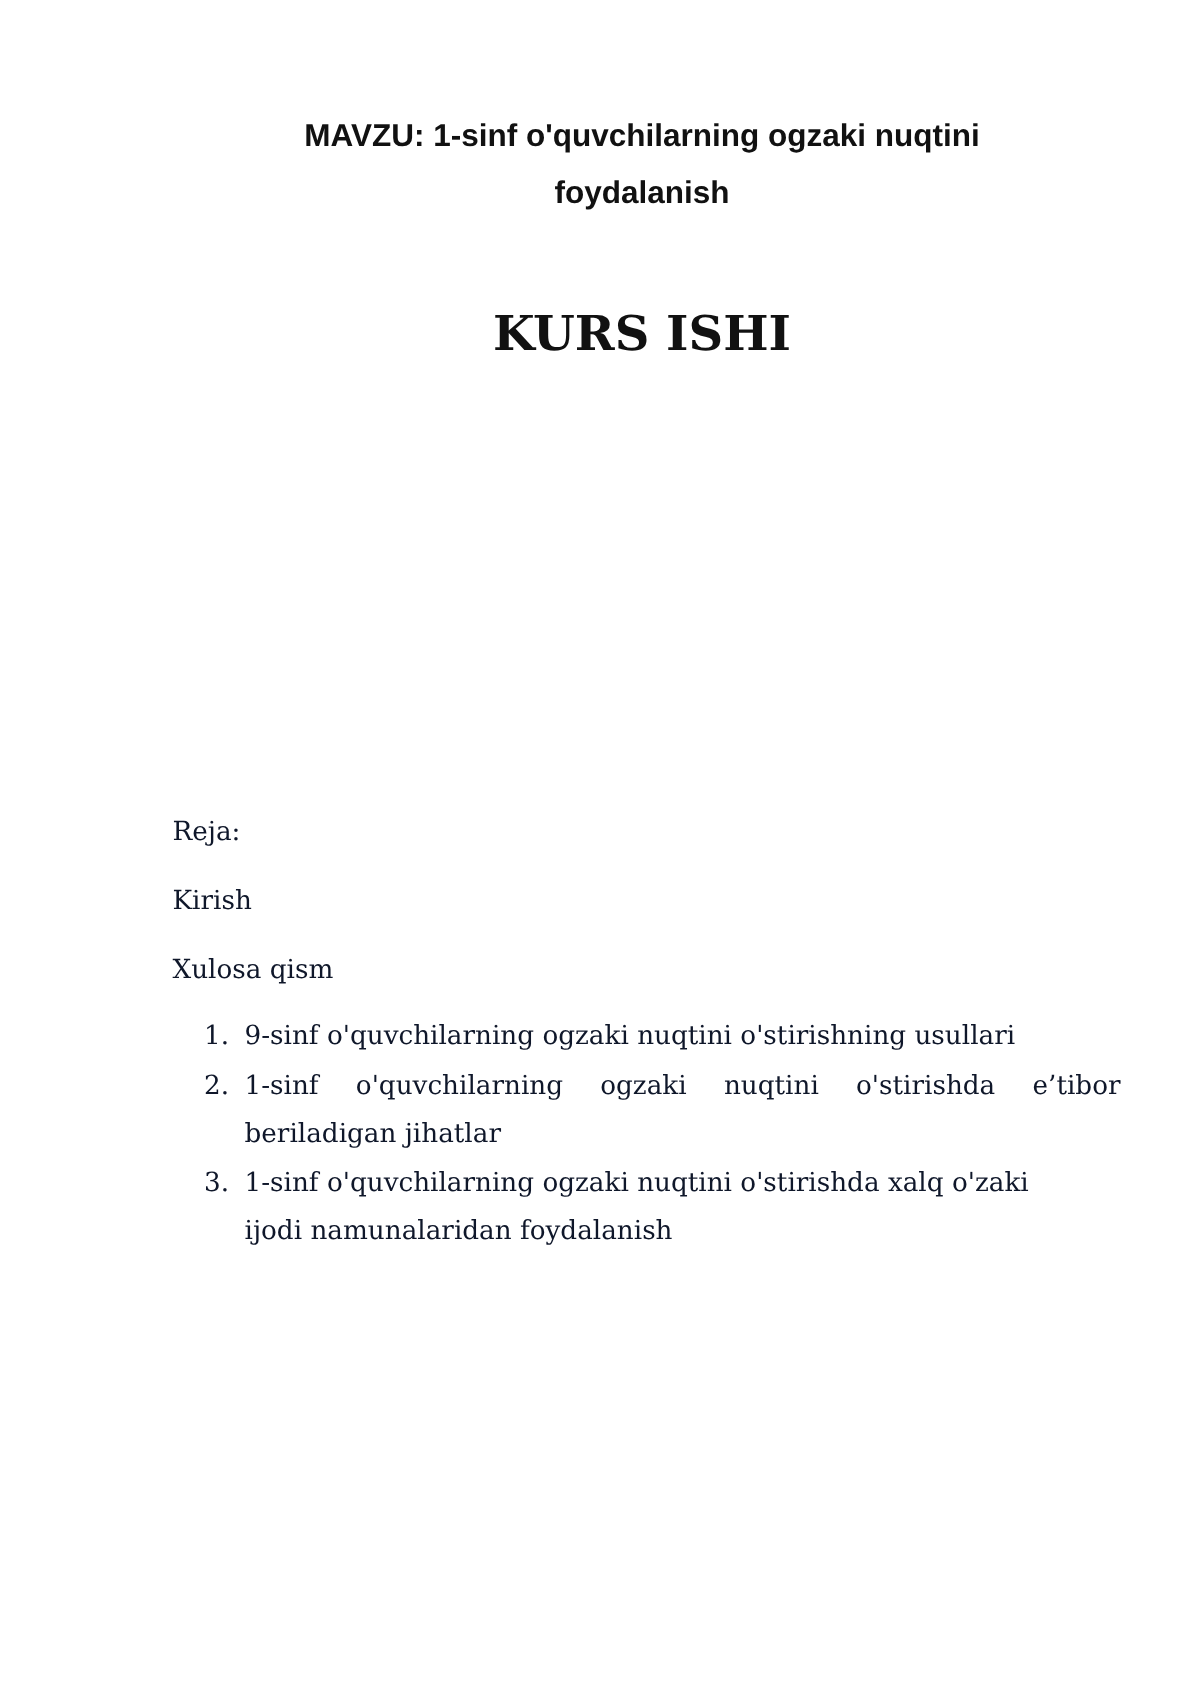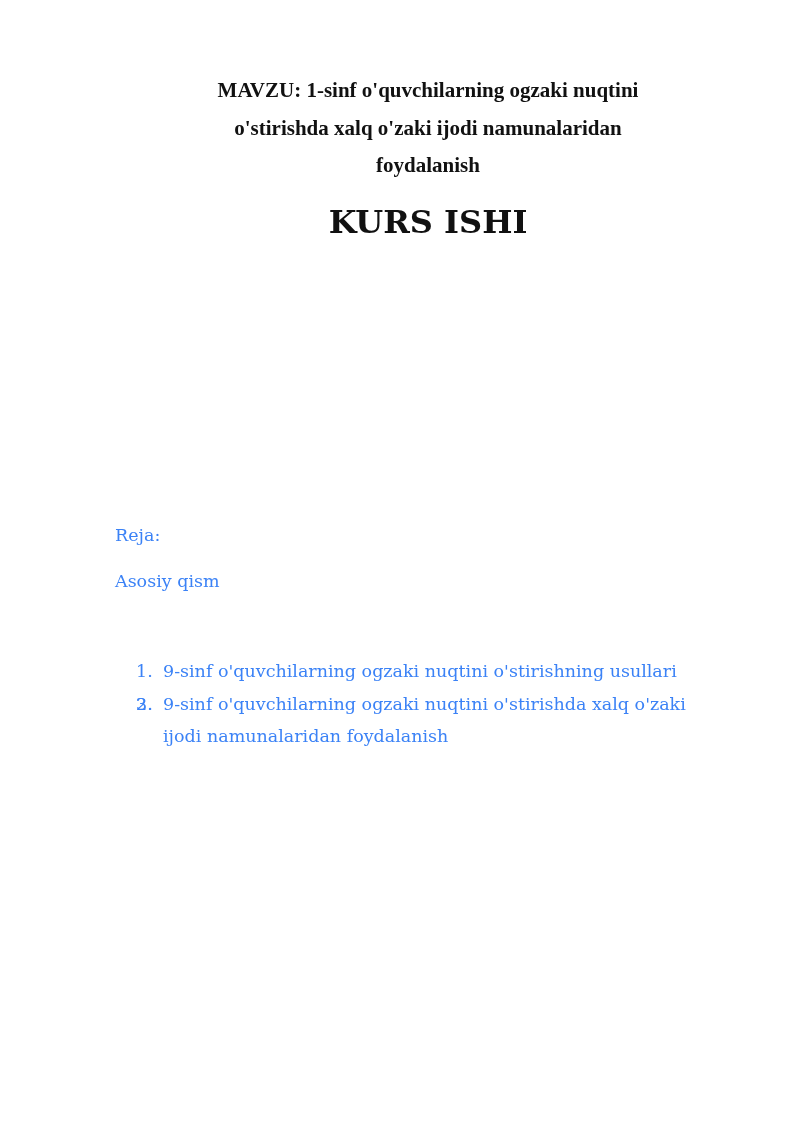--- a/index.html
+++ b/index.html
@@ -1,62 +1,63 @@
 <!DOCTYPE html>
 <html><head>
   <meta charset="utf-8">
   <style>
     html, body { margin: 0; padding: 0; background: #ffffff; }
     body { width: 800px; height: 1131px; position: relative; overflow: hidden; color: #111111; }
     .page { position: absolute; left: 0; top: 0; width: 800px; height: 1131px; background: #ffffff; }
     .title-block {
       position: absolute; left: 100px; top: 72px; width: 656px;
       text-align: center;
-      font-family: Liberation Serif, serif; font-weight: bold; font-size: 21px; line-height: 37.5px;
+      font-family: Liberation Sans, sans-serif; font-weight: bold; font-size: 21px; line-height: 37.5px;
     }
     .doc-heading {
       position: absolute; left: 0; top: 200px; width: 856px;
       text-align: center;
       font-family: "DejaVu Serif", serif; font-weight: bold; font-size: 32px; line-height: 44px;
     }
-    .plan { position: absolute; left: 115px; top: 520px; width: 635px;
-      font-family: "DejaVu Serif", serif; font-size: 17.5px; color: #3b82f6; }
+    .plan { position: absolute; left: 115px; top: 540px; width: 635px;
+      font-family: "DejaVu Serif", serif; font-size: 17.5px; color: #0f172a; }
     .plan .line { line-height: 30px; height: 30px; }
     .plan .gap { margin-bottom: 16px; }
     .list { margin: 0; padding: 0; list-style: none; position: absolute; left: 21px; top: 135px; width: 611px; }
     .list li { position: relative; padding-left: 27px; line-height: 32.5px; }
     .list li .num { position: absolute; left: 0; top: 0; }
     .justify { text-align: justify; text-align-last: left; }
     .after { padding-left: 27px; line-height: 32.5px; }
   </style>
 </head>
 <body>
 
 <div class="page">
 
   <div class="title-block">
     <div>MAVZU: 1-sinf o'quvchilarning ogzaki nuqtini</div>
-    <div>o'stirishda xalq o'zaki ijodi namunalaridan</div>
     <div>foydalanish</div>
   </div>
 
   <div class="doc-heading">KURS ISHI</div>
 
   <div class="plan">
     <div class="line gap">Reja:</div>
-    <div class="line">Asosiy qism</div>
+    <div class="line gap">Kirish</div>
+    <div class="line">Xulosa qism</div>
 
     <ol class="list">
       <li>
         <span class="num">1.</span>
         <span>9-sinf o'quvchilarning ogzaki nuqtini o'stirishning usullari</span>
       </li>
       <li class="justify">
         <span class="num">2.</span>
+        <span>1-sinf o'quvchilarning ogzaki nuqtini o'stirishda e’tibor beriladigan jihatlar</span>
       </li>
       <li style="padding-right:20px;">
         <span class="num">3.</span>
-        <span>9-sinf o'quvchilarning ogzaki nuqtini o'stirishda xalq o'zaki ijodi namunalaridan foydalanish</span>
+        <span>1-sinf o'quvchilarning ogzaki nuqtini o'stirishda xalq o'zaki ijodi namunalaridan foydalanish</span>
       </li>
     </ol>
   </div>
 
 </div>
 
 </body></html>

